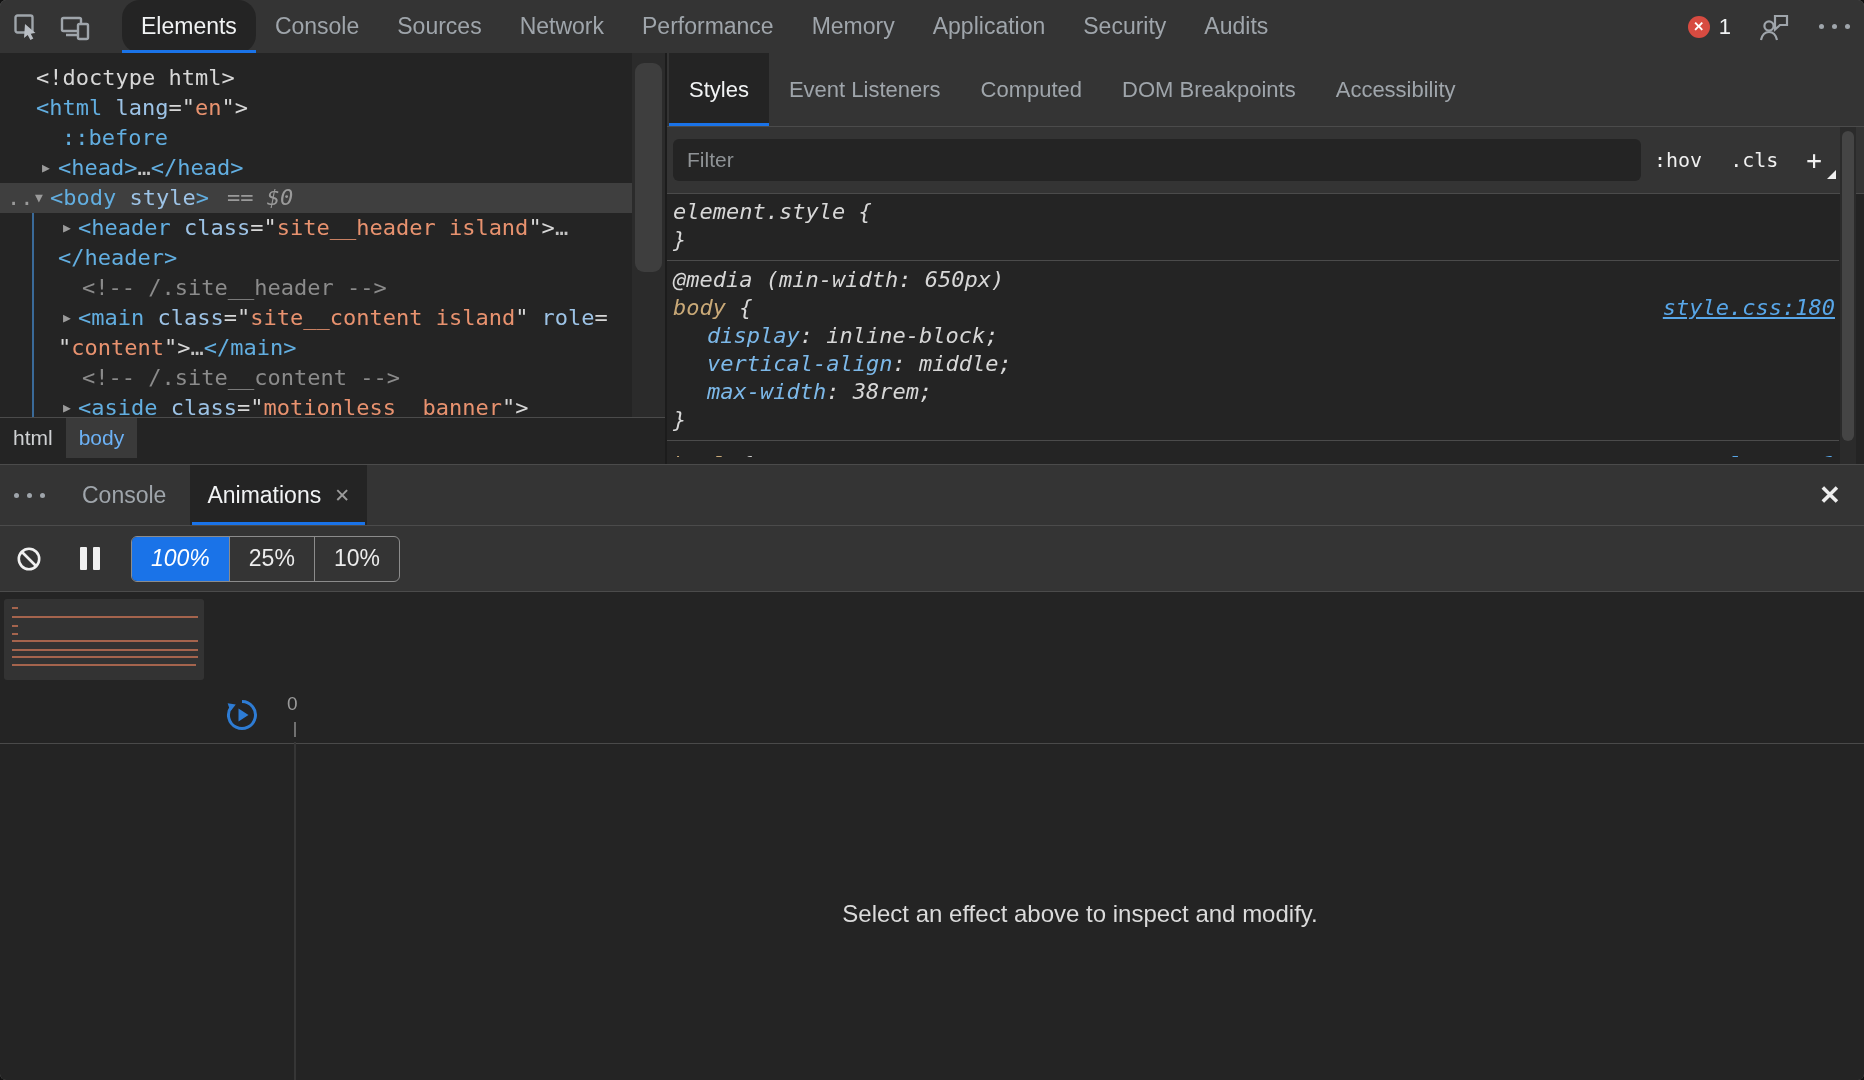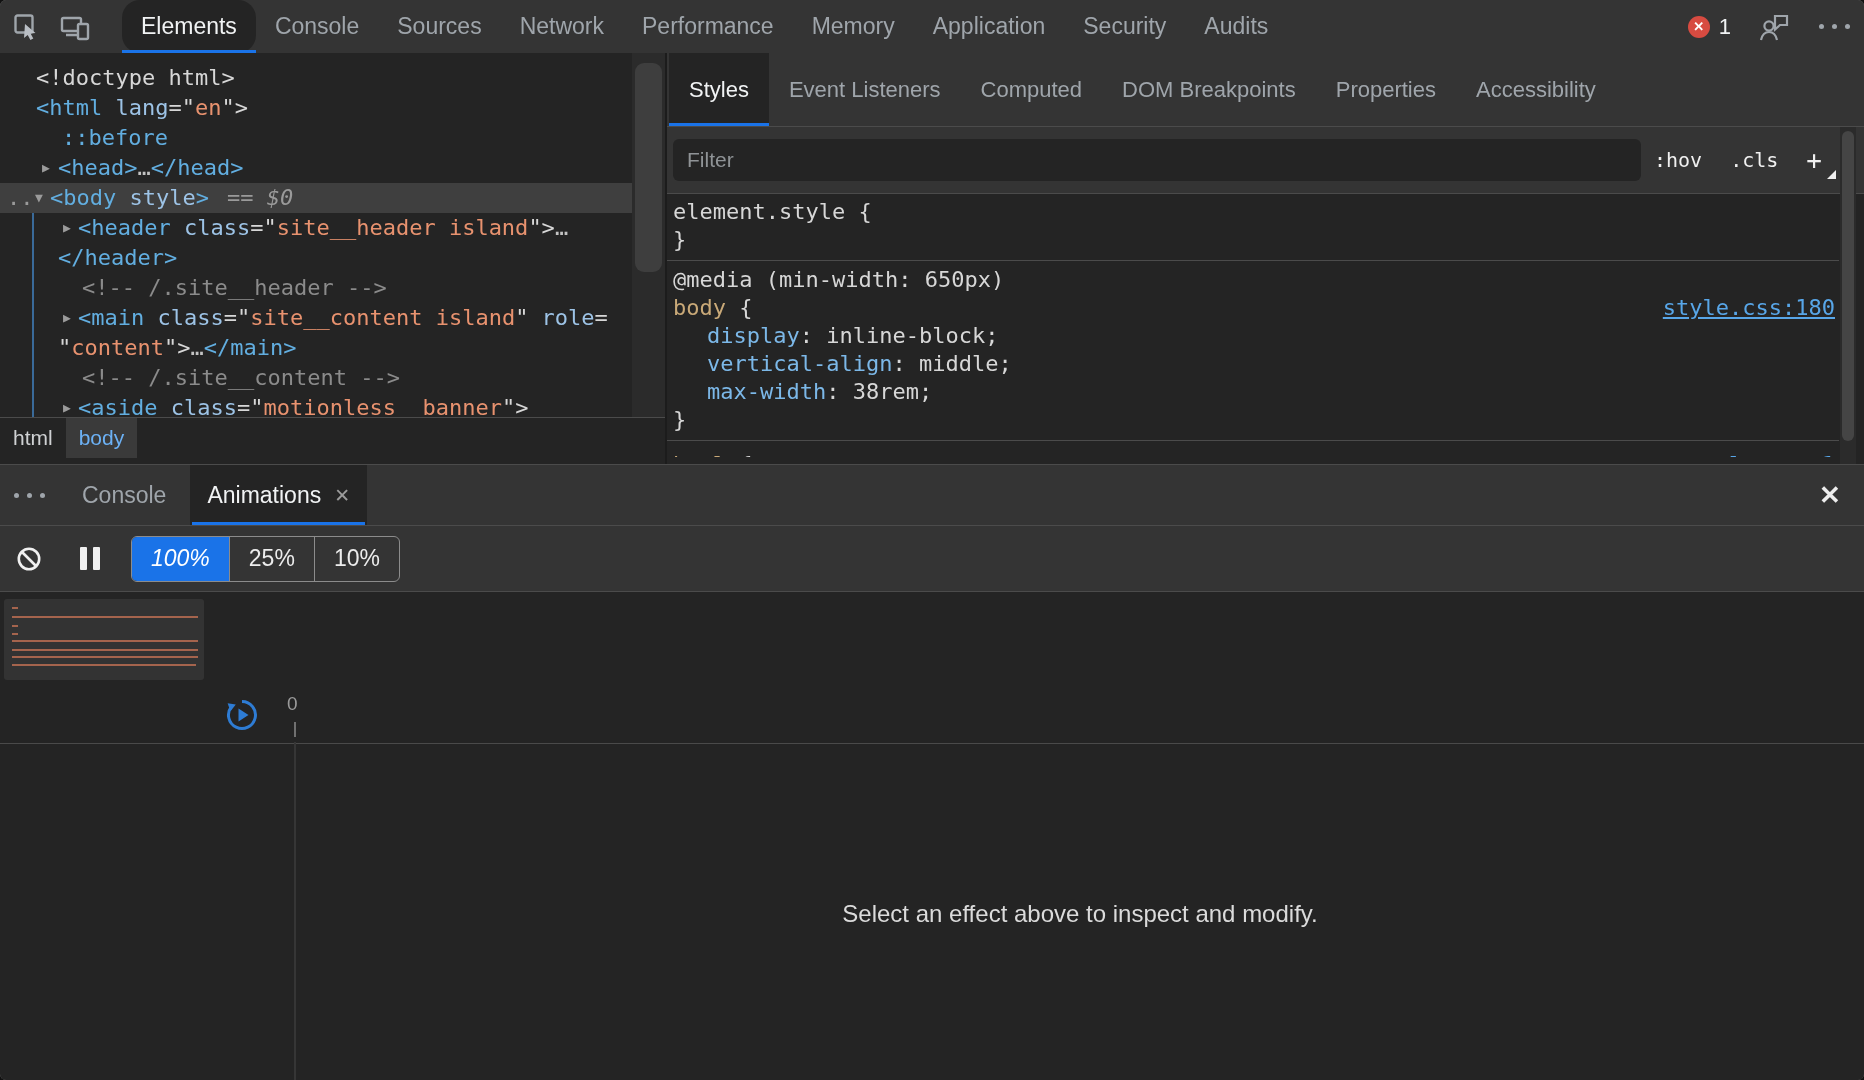--- a/index.html
+++ b/index.html
@@ -59,21 +59,21 @@
   .s-tab.active::after{content:"";position:absolute;left:0;right:0;bottom:0;height:3px;background:var(--c-accent);}
   #filter-row{position:absolute;left:0;top:74px;width:100%;height:66px;background:#343434;border-bottom:1px solid #4b4b4b;}
   #filter-input{position:absolute;left:6px;top:12px;width:940px;height:42px;background:#242424;border:none;outline:none;
     border-radius:6px;color:#d6d6d6;font-size:21px;padding:0 14px;font-family:"Liberation Sans",sans-serif;}
   #filter-input::placeholder{color:#8f9396;}
   #filter-buttons{position:absolute;right:34px;top:0;bottom:0;display:flex;align-items:center;gap:28px;
     font-family:"DejaVu Sans Mono",monospace;font-size:20px;color:#f0f0f0;}
   #add-style-btn{position:relative;font-size:26px;padding-right:8px;}
   #add-style-btn::after{content:"";position:absolute;right:-6px;bottom:-4px;border-left:9px solid transparent;border-bottom:9px solid #f0f0f0;}
   #css-rules{position:absolute;left:0;top:140px;right:25px;bottom:0;overflow:hidden;
-    font-family:"DejaVu Sans Mono",monospace;font-size:22px;}
+    font-family:"DejaVu Sans Mono",monospace;font-size:22px;font-style:italic;}
   .rule{padding:5px 0 6px;border-bottom:1px solid #4b4b4b;}
   .rule.clipped{border-bottom:none;padding:10px 0 0;height:6px;overflow:hidden;}
   .css-line{height:28px;line-height:28px;padding-left:6px;position:relative;white-space:pre;}
   .css-line.indent{padding-left:40px;}
   .css-link{position:absolute;right:4px;top:0;color:var(--c-link);text-decoration:underline;cursor:pointer;}
   #styles-scrollbar{position:absolute;left:1173px;top:74px;width:16px;height:338px;background:#2b2b2b;}
   #styles-scroll-thumb{position:absolute;left:2px;top:4px;width:12px;height:310px;background:#454545;border-radius:6px;}
   
   #drawer{position:absolute;left:0;top:464px;width:100%;height:616px;border-top:1px solid #4b4b4b;background:#242424;box-sizing:border-box;}
   #drawer-tabs{height:60px;background:#343434;border-bottom:1px solid #4b4b4b;display:flex;align-items:stretch;position:relative;}
@@ -176,21 +176,20 @@
       </div>
   </div>
   <div id="panel-divider"></div>
 
   <div id="styles-panel">
     <div id="styles-tabs">
         <div class="s-tab active">Styles</div>
         <div class="s-tab">Event Listeners</div>
         <div class="s-tab">Computed</div>
         <div class="s-tab">DOM Breakpoints</div>
-        <div class="s-tab">Properties</div>
         <div class="s-tab">Accessibility</div>
       </div>
     <div id="filter-row">
       <input id="filter-input" placeholder="Filter" style="">
       <div id="filter-buttons">
         <span>:hov</span>
         <span>.cls</span>
         <span id="add-style-btn">+</span>
       </div>
     </div>

